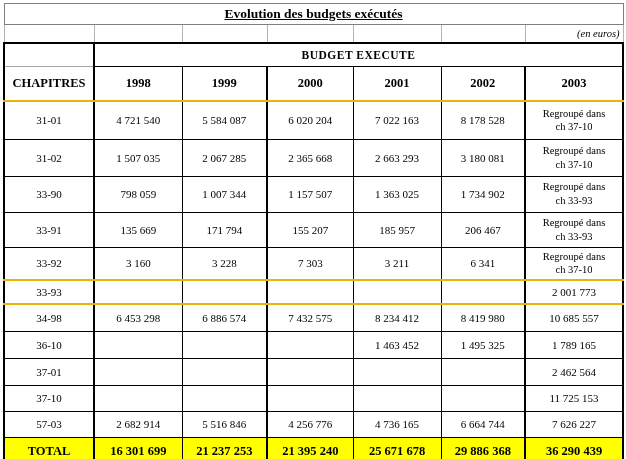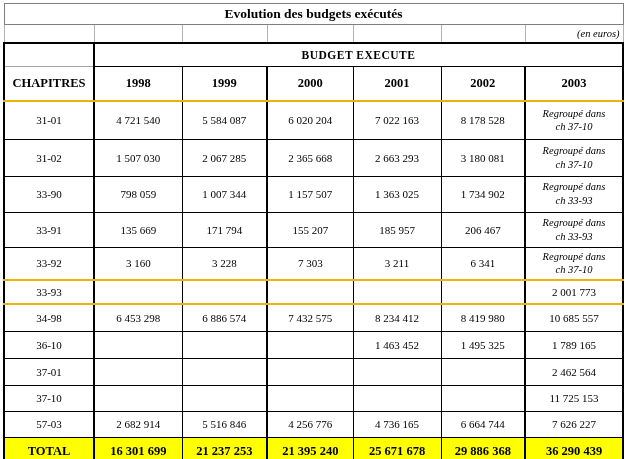--- a/index.html
+++ b/index.html
@@ -17,20 +17,21 @@
     padding: 0 2px;
     font-size: 11px;
     overflow: hidden;
   }
   
   tr.title-row td {
     border: 1px solid #7f7f7f;
     font-weight: bold;
     font-size: 13.5px;
     height: 20px;
+    text-decoration: underline;
   }
   tr.note-row td {
     border: 1px solid #b2b2b2;
     height: 17px;
     font-size: 10.5px;
   }
   tr.note-row td.note-cell {
     font-style: italic;
     text-align: right;
     padding-right: 3px;
@@ -53,21 +54,20 @@
     font-weight: bold;
     font-size: 12.5px;
     height: 33px;
   }
   
   td.regroup {
     white-space: pre-line;
     font-size: 10.5px;
     line-height: 1.3;
     padding: 0 1px;
-    font-style: italic;
   }
   tr.total-row td {
     background: #FFFF00;
     font-weight: bold;
     font-size: 12.5px;
     height: 27px;
   }
   
   .t2 { border-top: 2px solid #000; margin-top: 28px; }
   .b2 { border-bottom: 2px solid #eab308; margin-top: 36px; }
@@ -124,21 +124,21 @@
     <td class="r2">5 584 087</td>
     <td>6 020 204</td>
     <td>7 022 163</td>
     <td class="r2">8 178 528</td>
     <td class="r2 regroup">Regroupé dans
 ch 37-10</td>
   </tr>
 
   <tr style="height:37px">
     <td class="l2 r2">31-02</td>
-    <td>1 507 030</td>
+    <td>1 507 035</td>
     <td class="r2">2 067 285</td>
     <td>2 365 668</td>
     <td>2 663 293</td>
     <td class="r2">3 180 081</td>
     <td class="r2 regroup">Regroupé dans
 ch 37-10</td>
   </tr>
 
   <tr style="height:36px">
     <td class="l2 r2">33-90</td>

